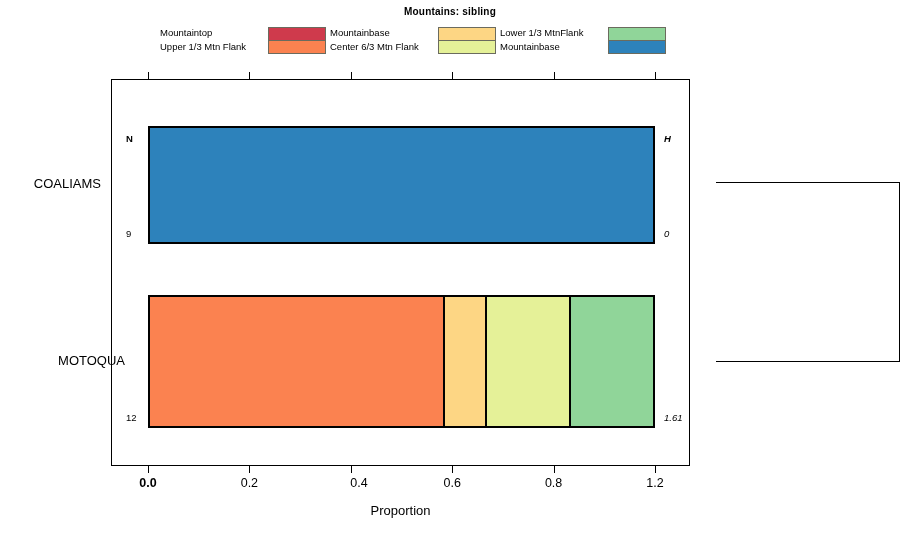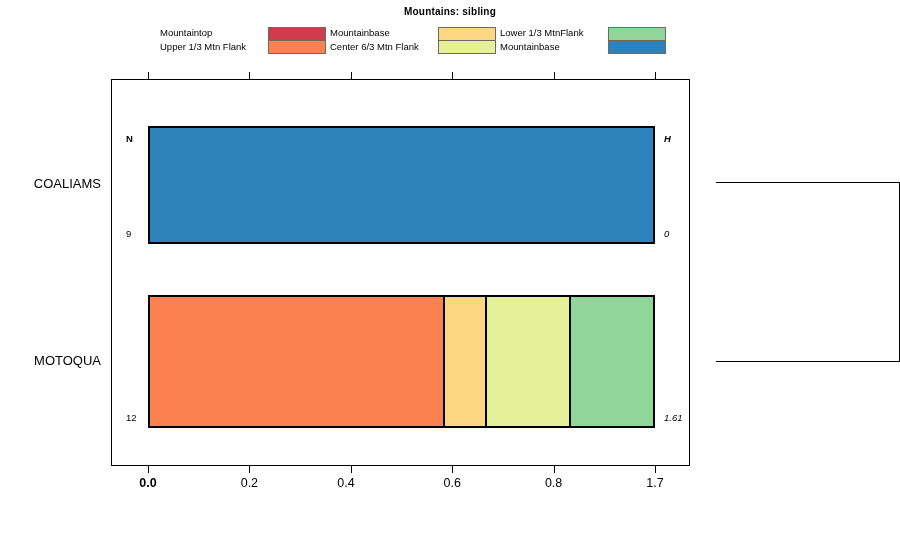--- a/index.html
+++ b/index.html
@@ -207,21 +207,21 @@
 
   <div class="plot-frame"></div>
 
   <div id="plot-content">
       <div class="row-label" style="left: 0px; width: 101px; top: 176px;">COALIAMS</div>
       <div class="bar" style="left: 148px; top: 126px; width: 507px; height: 118px;">
         <div class="bar-seg" title="Mountainbase" style="background: rgb(45, 130, 187); width: 100%;"></div>
       </div>
       <div class="corner-note" style="left: 126px; top: 228px;">9</div>
       <div class="corner-note italic-note" style="left: 664px; top: 228px;">0</div>
-      <div class="row-label" style="left: 0px; width: 101px; top: 352.5px;">MOTOQUA</div>
+      <div class="row-label" style="left: 0px; width: 101px; top: 352.5px; padding-left: 24px;">MOTOQUA</div>
       <div class="bar" style="left: 148px; top: 295px; width: 507px; height: 133px;">
         <div class="bar-seg" title="Upper 1/3 Mtn Flank" style="background: rgb(251, 130, 80); width: 58.33%;"></div>
         <div class="bar-seg" title="Mountainflank" style="background: rgb(253, 214, 132); width: 8.33%;"></div>
         <div class="bar-seg" title="Center 1/3 Mtn Flank" style="background: rgb(229, 241, 152); width: 16.67%;"></div>
         <div class="bar-seg" title="Lower 1/3 MtnFlank" style="background: rgb(144, 213, 153); width: 16.67%;"></div>
       </div>
       <div class="corner-note" style="left: 126px; top: 412px;">12</div>
       <div class="corner-note italic-note" style="left: 664px; top: 412px;">1.61</div>
       <div class="corner-note bold-note" style="left: 126px; top: 133px;">N</div>
       <div class="corner-note bold-note italic-note" style="left: 664px; top: 133px;">H</div>
@@ -229,28 +229,29 @@
 
   <div id="axis-layer">
       <div class="tick" style="left: 148px; top: 466px;"></div>
       <div class="tick-top" style="left: 148px; top: 72px;"></div>
       <div class="tick-label" style="left: 148px; top: 476px; font-weight: bold;">0.0</div>
       <div class="tick" style="left: 249.4px; top: 466px;"></div>
       <div class="tick-top" style="left: 249.4px; top: 72px;"></div>
       <div class="tick-label" style="left: 249.4px; top: 476px;">0.2</div>
       <div class="tick" style="left: 350.8px; top: 466px;"></div>
       <div class="tick-top" style="left: 350.8px; top: 72px;"></div>
-      <div class="tick-label" style="left: 346px; top: 476px;">0.4</div>
+      <div class="tick-label" style="left: 359px; top: 476px;">0.4</div>
       <div class="tick" style="left: 452.2px; top: 466px;"></div>
       <div class="tick-top" style="left: 452.2px; top: 72px;"></div>
       <div class="tick-label" style="left: 452.2px; top: 476px;">0.6</div>
       <div class="tick" style="left: 553.6px; top: 466px;"></div>
       <div class="tick-top" style="left: 553.6px; top: 72px;"></div>
       <div class="tick-label" style="left: 553.6px; top: 476px;">0.8</div>
       <div class="tick" style="left: 655px; top: 466px;"></div>
       <div class="tick-top" style="left: 655px; top: 72px;"></div>
-      <div class="tick-label" style="left: 655px; top: 476px;">1.7</div>
+      <div class="tick-label" style="left: 655px; top: 476px;">1.2</div>
     </div>
 
+  <div class="axis-title">Proportion</div>
 
   <div class="side-panel"></div>
 
 </div>
 
 </body></html>

